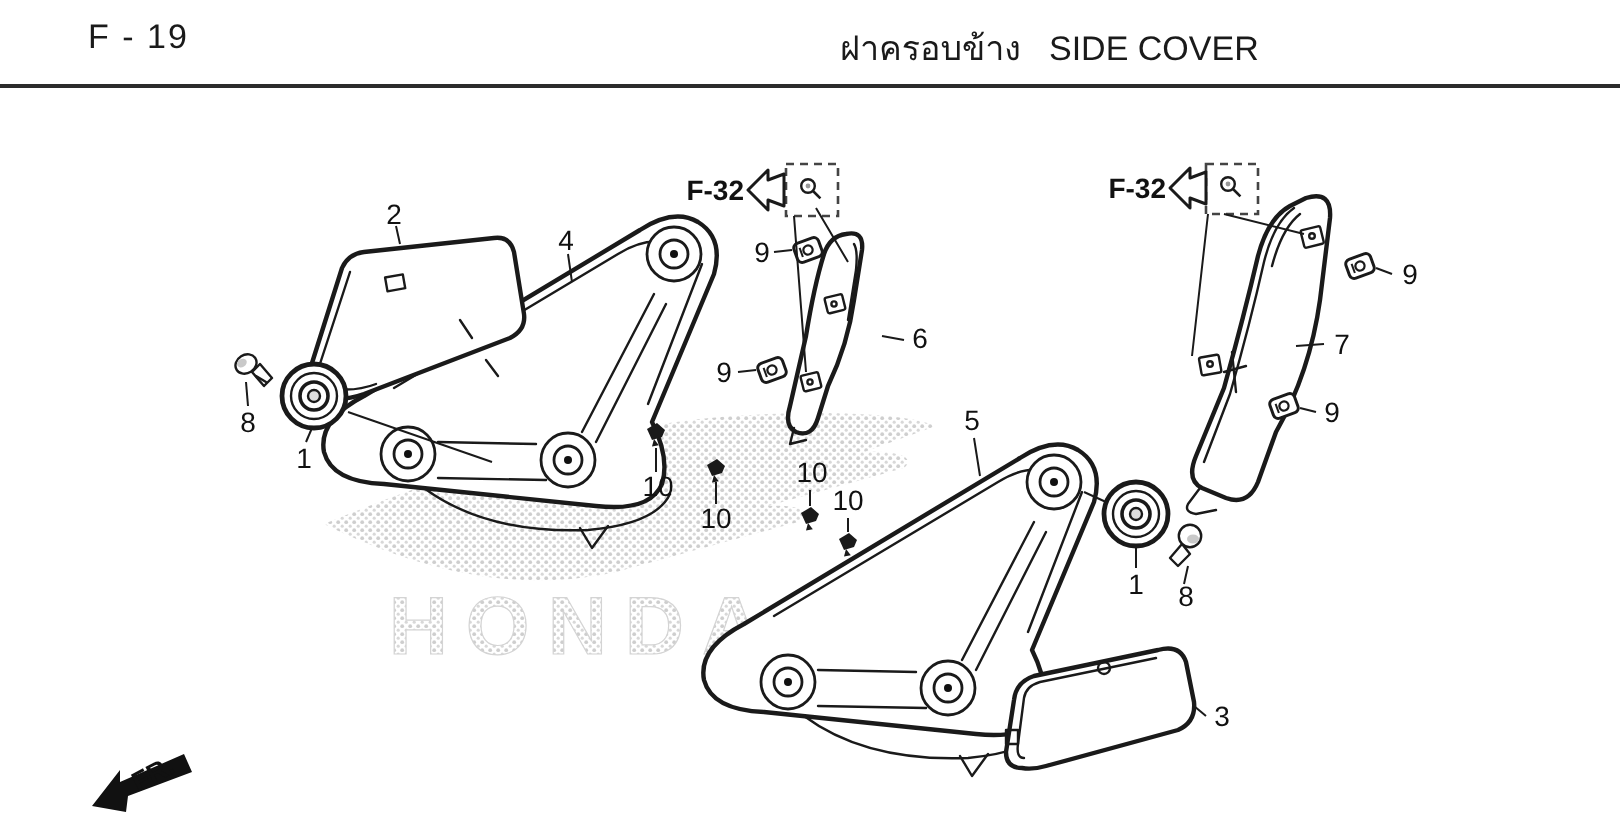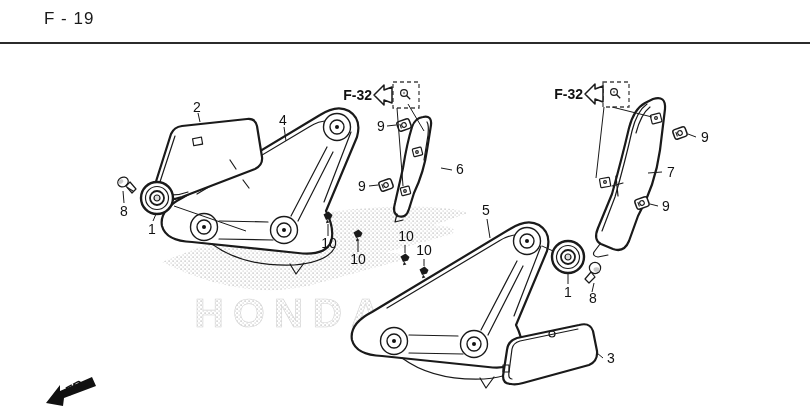--- a/index.html
+++ b/index.html
@@ -19,20 +19,23 @@
   .reflbl{font-family:"Liberation Sans",sans-serif;font-size:14px;font-weight:700;fill:#111;}
   .frlbl{font-family:"Liberation Sans",sans-serif;font-size:13.5px;font-weight:700;fill:#111;}
   .wmtext{font-family:"Liberation Sans",sans-serif;font-size:41px;font-weight:700;letter-spacing:9px;}
 </style>
 </head>
 <body>
 
 <div id="page">
 
   <div id="page-code">F - 19</div>
+  <div id="title">
+    <span class="th">ฝาครอบข้าง</span><span>SIDE COVER</span>
+  </div>
   <div id="header-rule"></div>
 
   <svg width="810" height="420" viewBox="0 0 810 420">
     <defs>
       <pattern id="halftone" width="4" height="4" patternUnits="userSpaceOnUse">
         <circle cx="1.1" cy="1.1" r="0.95" fill="#cccccc"></circle>
         <circle cx="3.1" cy="3.1" r="0.8" fill="#d6d6d6"></circle>
       </pattern>
       <g id="boss" stroke="#1a1a1a" stroke-width="1.4">
         <circle r="13.5" fill="#ffffff"></circle>

